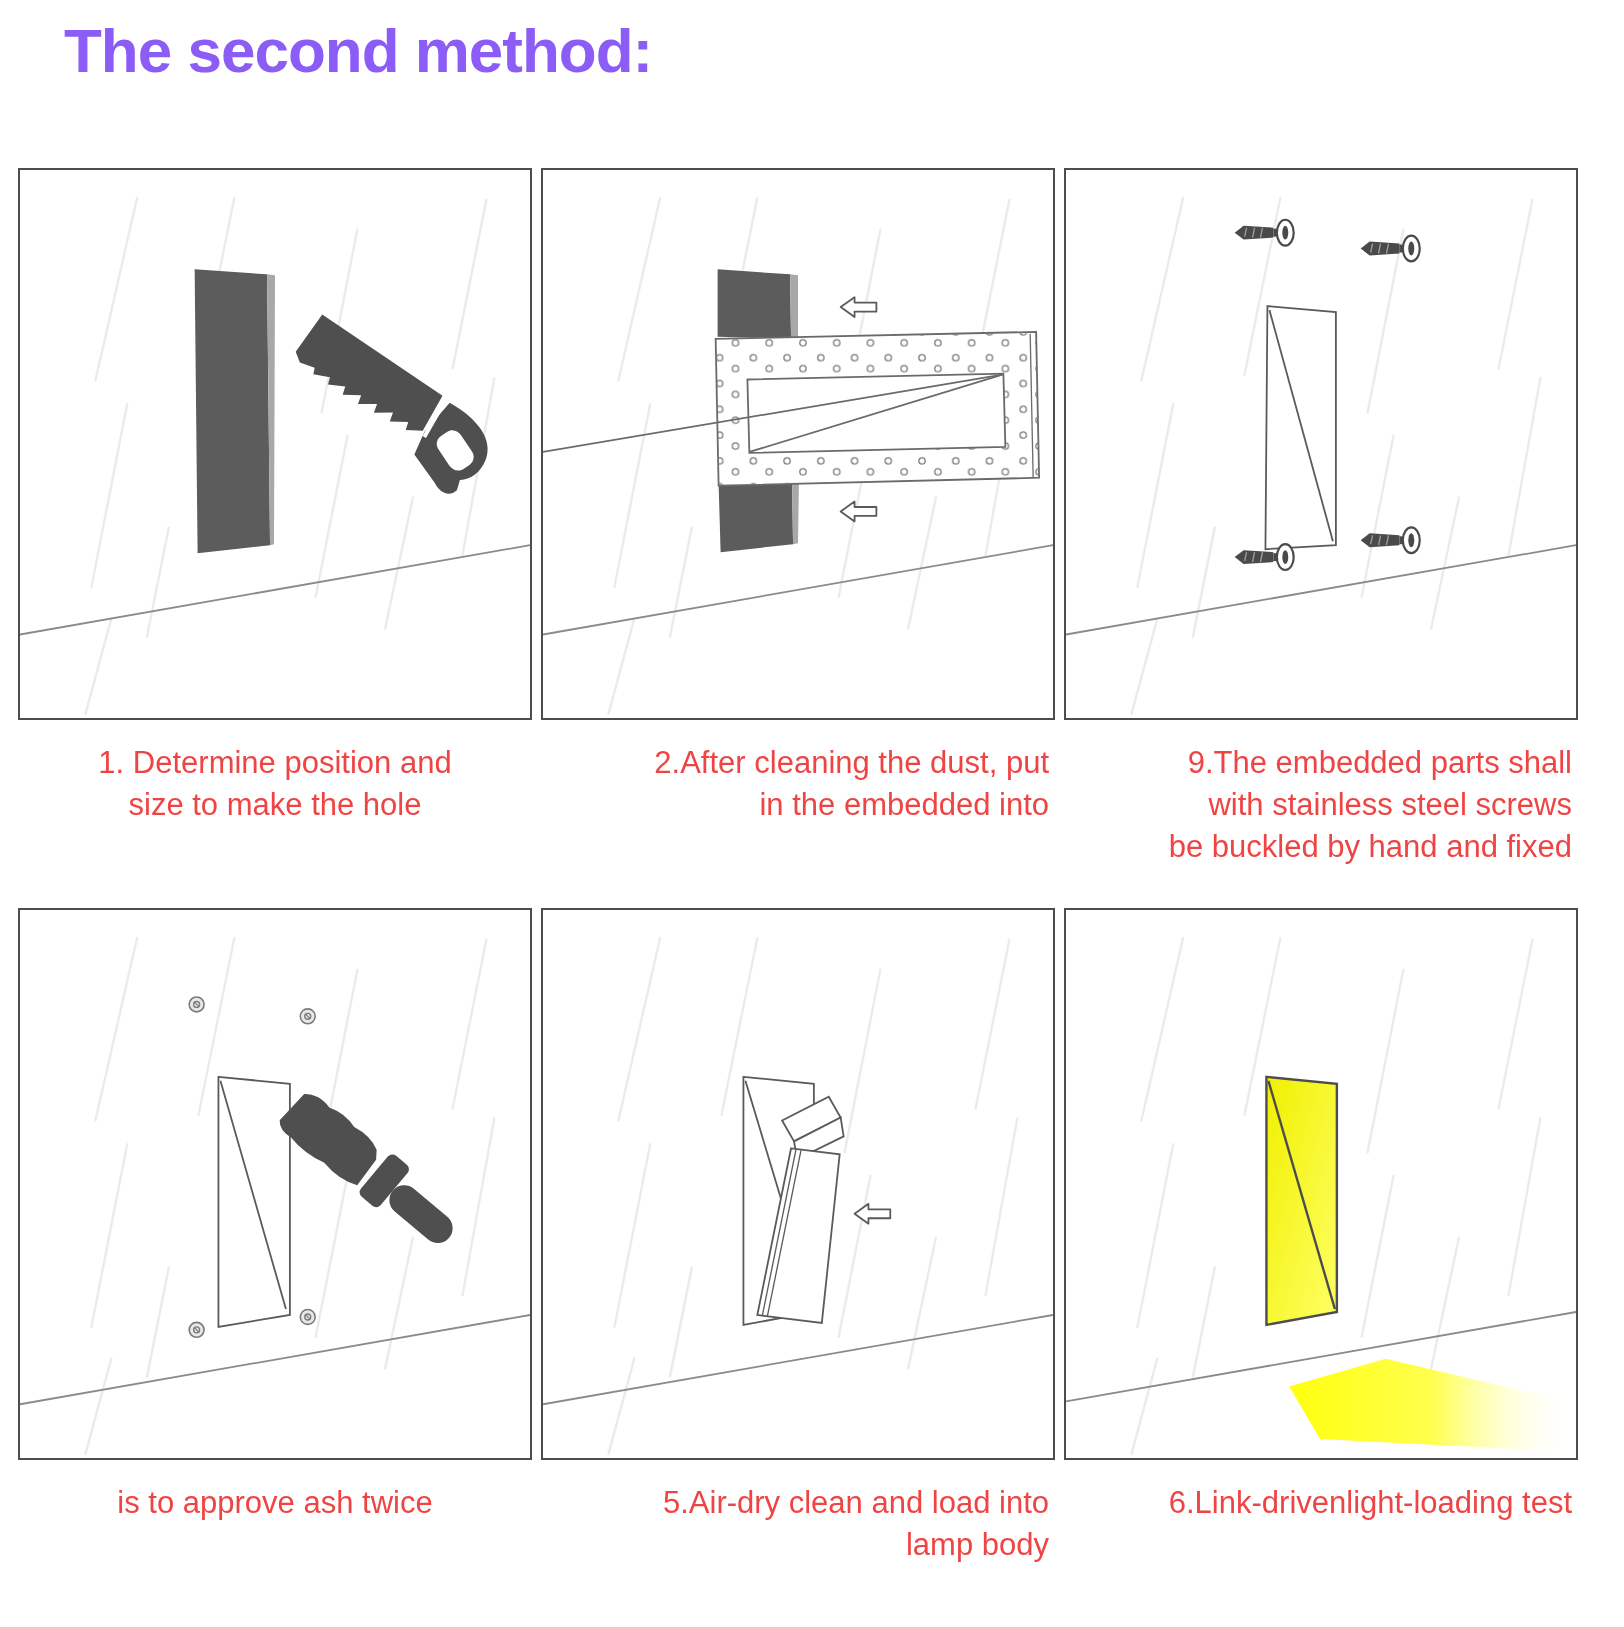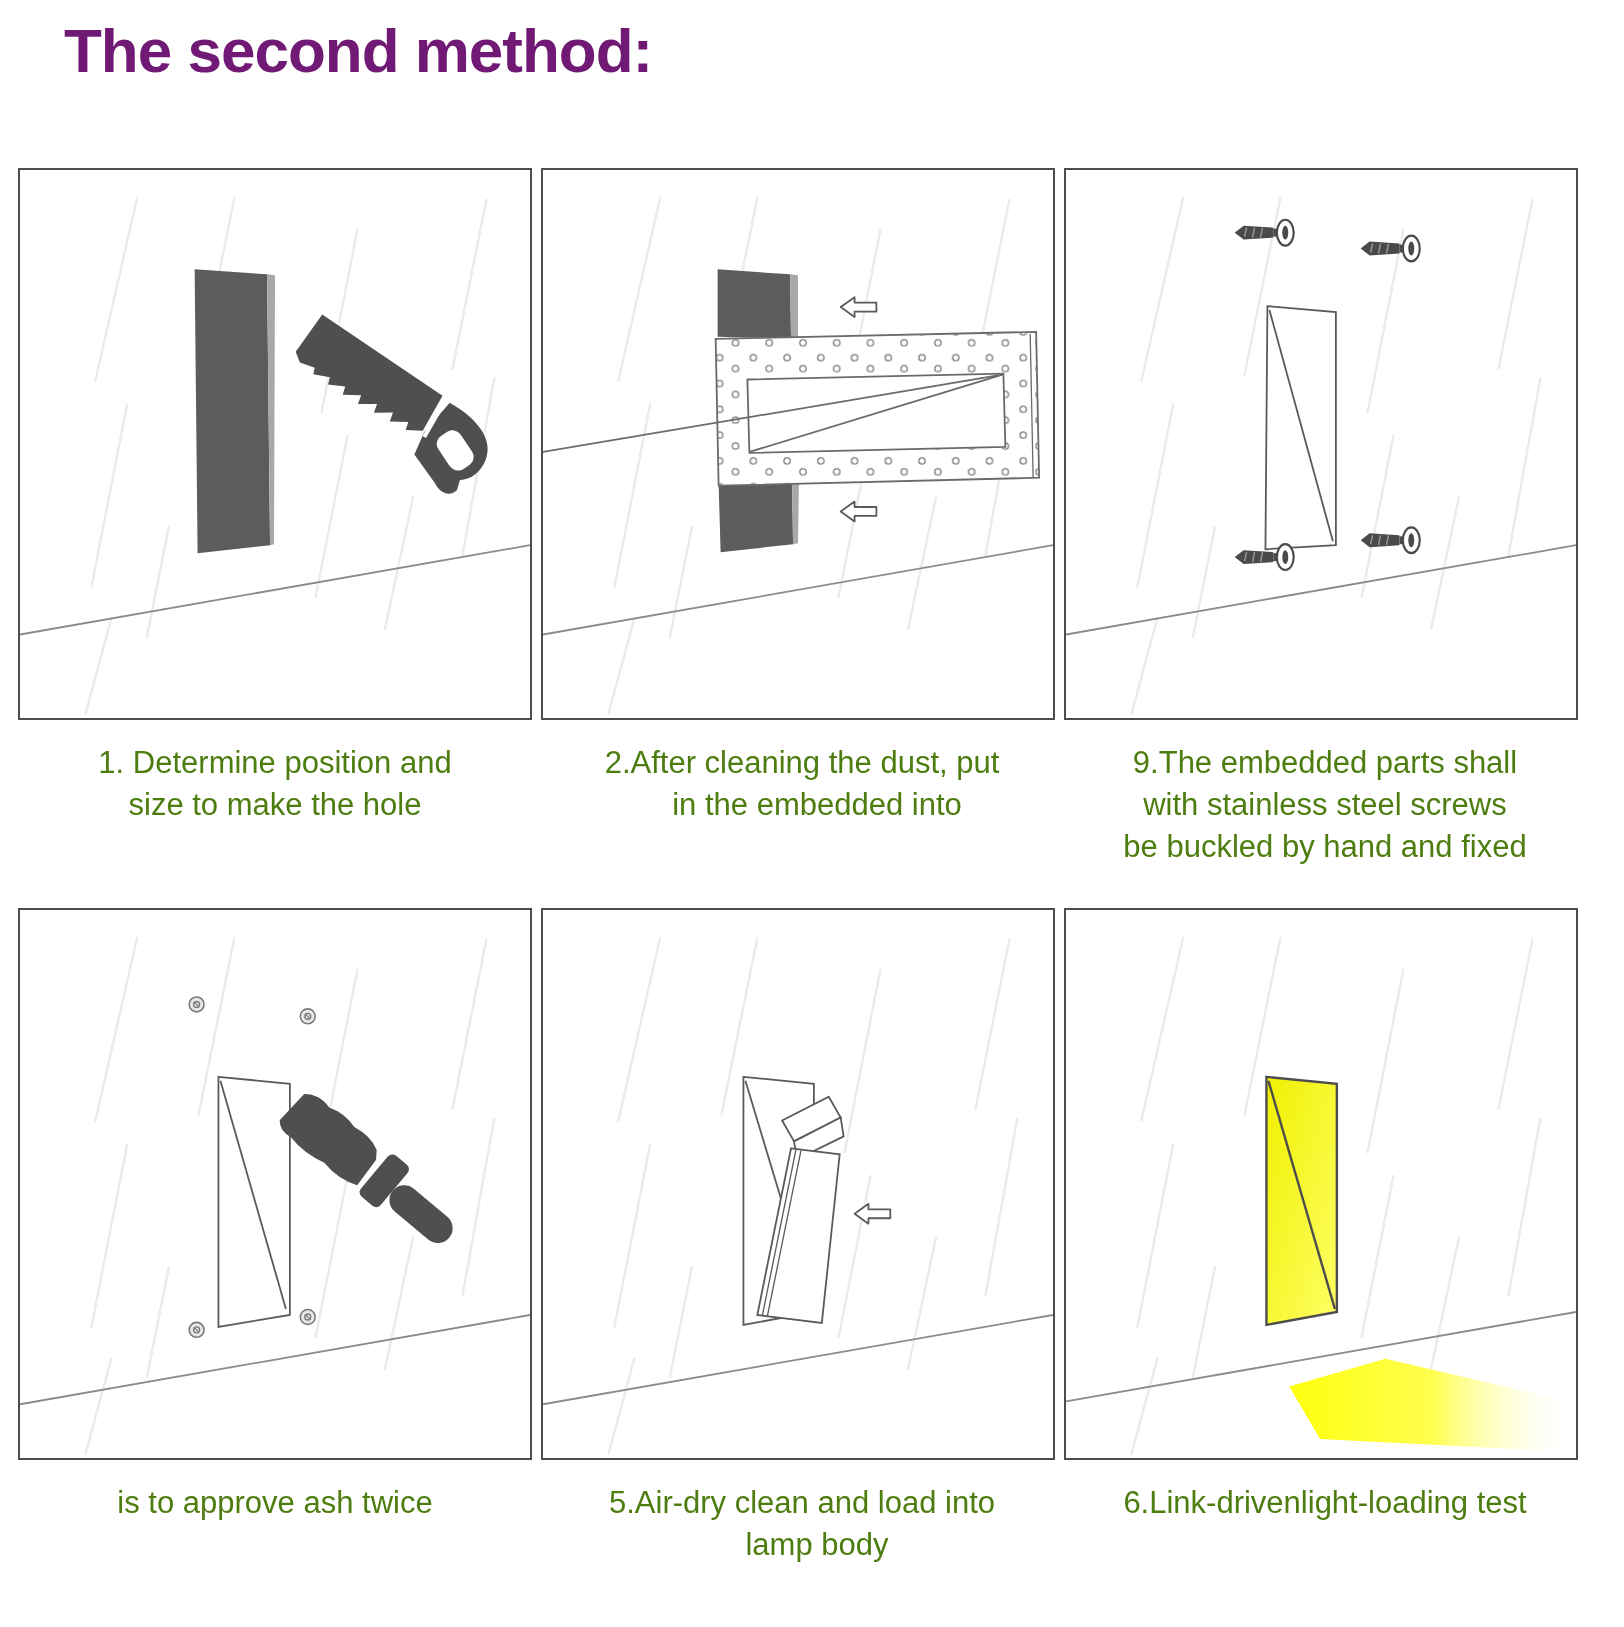--- a/index.html
+++ b/index.html
@@ -1,24 +1,24 @@
 <!DOCTYPE html>
 <html><head>
 <meta charset="utf-8">
 <style>
   html,body{margin:0;padding:0;background:#ffffff;}
   body{width:1624px;height:1627px;font-family:"Liberation Sans","DejaVu Sans",sans-serif;overflow:hidden;}
   .page{position:relative;width:1624px;height:1627px;background:#fff;}
-  .title{margin:18px 0 0 64px;font-size:62px;line-height:66px;font-weight:700;color:#701a75;letter-spacing:-1px;}
+  .title{margin:18px 0 0 64px;font-size:62px;line-height:66px;font-weight:700;color:#8b5cf6;letter-spacing:-1px;}
   .grid{display:grid;grid-template-columns:514px 514px 514px;column-gap:9px;margin:84px 0 0 18px;}
   .cell{width:514px;}
   .panel{display:block;width:514px;height:552px;box-sizing:border-box;border:2.5px solid #4d4d4d;background:#fff;}
-  .caption{box-sizing:border-box;height:188px;padding-top:22px;font-size:31px;line-height:42px;color:#4d7c0f;}
+  .caption{box-sizing:border-box;height:188px;padding-top:22px;font-size:31px;line-height:42px;color:#ef4444;}
   .caption.c-center{text-align:center;}
-  .caption.c-left{text-align:center;padding-left:14px;padding-right:6px;}
+  .caption.c-left{text-align:right;padding-left:14px;padding-right:6px;}
   .caption .line{display:block;}
   .caption .ind{padding-left:30px;}
   .row2 .caption{height:auto;}
   svg line,svg polygon,svg path{vector-effect:non-scaling-stroke;}
 </style>
 </head>
 <body>
 
 <div class="page">
 

